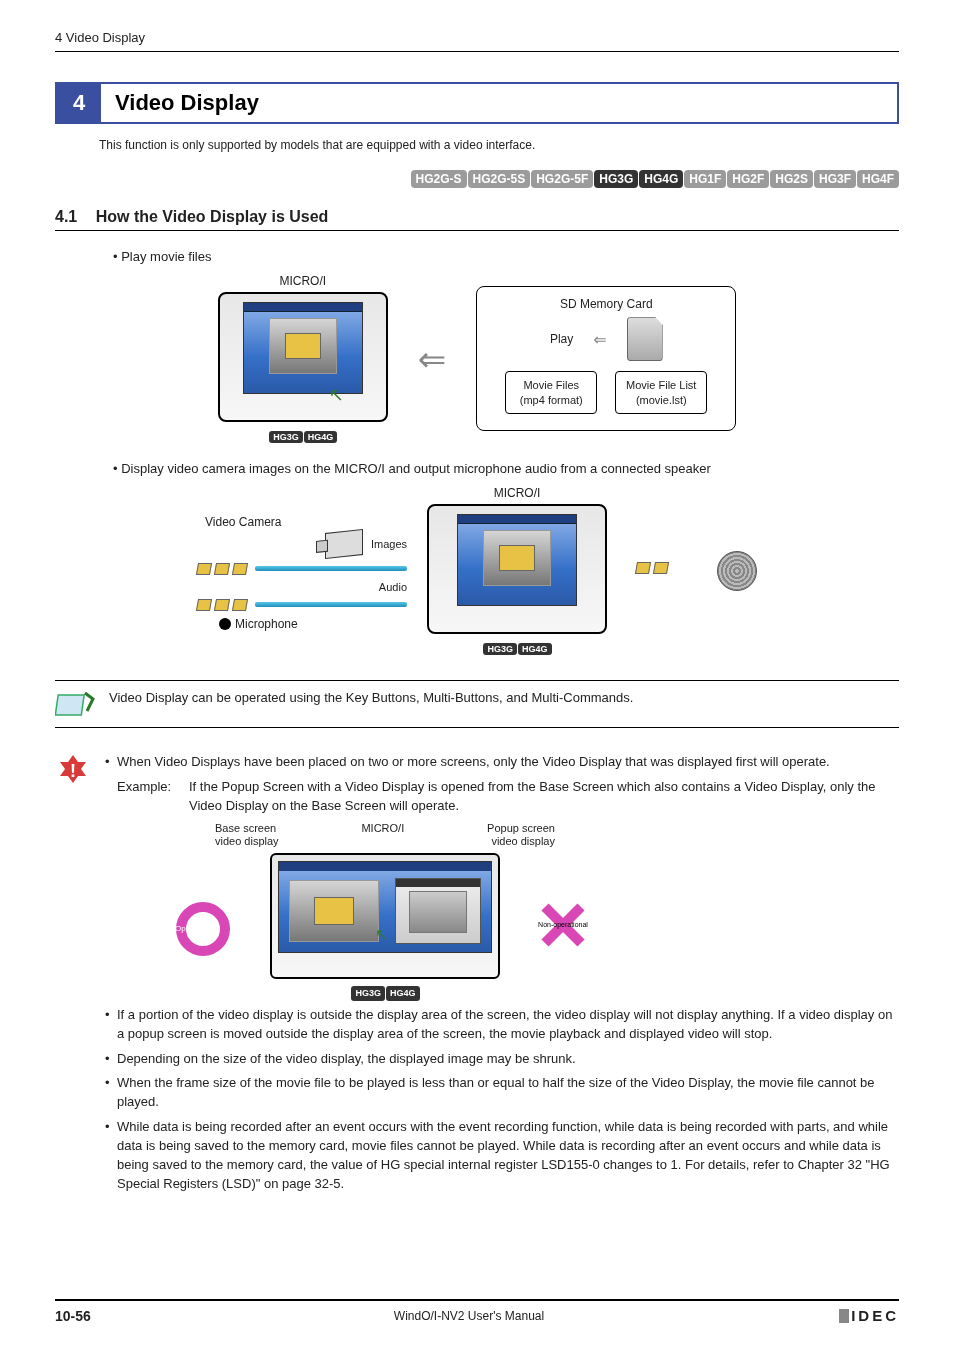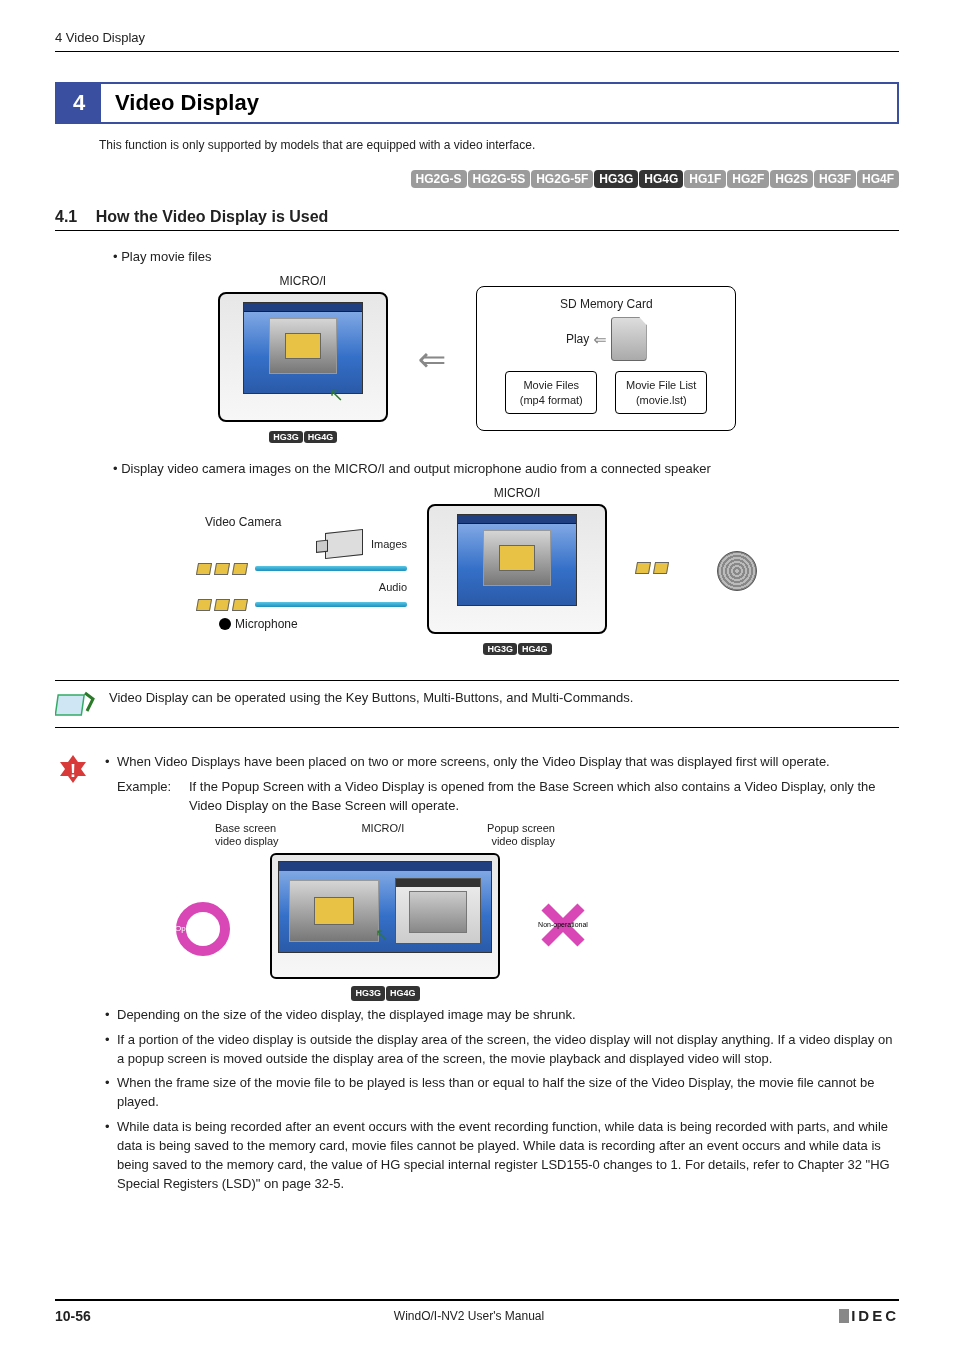--- a/index.html
+++ b/index.html
@@ -112,21 +112,21 @@
     font-size:34px; color:#888;
   }
   .sdcard-box {
     border:1px solid #000; border-radius:8px;
     padding: 10px 14px 16px 14px;
     width: 260px;
     text-align:center;
     position:relative;
   }
   .sdcard-title { font-size:12px; margin-bottom:6px;}
-  .sd-top { display:flex; align-items:center; justify-content:center; gap:4px; margin-bottom:10px;}
+  .sd-top { display:flex; align-items:center; justify-content:center; gap:20px; margin-bottom:10px;}
   .sd-top .play { font-size:12px; }
   .sdcard-icon {
     width:36px; height:44px; background:linear-gradient(#ddd,#aaa);
     border:1px solid #666; border-radius:3px;
     clip-path: polygon(0 0, 80% 0, 100% 18%, 100% 100%, 0 100%);
     position:relative;
   }
   .sd-inner-boxes { display:flex; gap:18px; justify-content:center;}
   .box-card {
     border:1px solid #000; border-radius:4px;
@@ -403,22 +403,22 @@
                   <div class="pv"></div>
                 </div>
               <span style="position:absolute;left:96px;bottom:6px;font-size:16px;color:#2f7a2f;">↖</span>
             </div>
           </div>
         </div>
         <div class="fig3-badges" id="fig3badges"><span class="badge sm active">HG3G</span><span class="badge sm active">HG4G</span></div>
       </div>
 
       <ul>
+        <li>If a portion of the video display is outside the display area of the screen, the video display will not display anything. If a video display on a popup screen is moved outside the display area of the screen, the movie playback and displayed video will stop.</li>
         <li>Depending on the size of the video display, the displayed image may be shrunk.</li>
-        <li>If a portion of the video display is outside the display area of the screen, the video display will not display anything. If a video display on a popup screen is moved outside the display area of the screen, the movie playback and displayed video will stop.</li>
         <li>When the frame size of the movie file to be played is less than or equal to half the size of the Video Display, the movie file cannot be played.</li>
         <li>While data is being recorded after an event occurs with the event recording function, while data is being recorded with parts, and while data is being saved to the memory card, movie files cannot be played. While data is recording after an event occurs and while data is being saved to the memory card, the value of HG special internal register LSD155-0 changes to 1. For details, refer to Chapter 32 "HG Special Registers (LSD)" on page 32-5.</li>
       </ul>
     </div>
   </div>
 
   <div class="footer">
     <span class="pgnum">10-56</span>
     <span class="manual">WindO/I-NV2 User's Manual</span>
     <span class="idec"><span class="bar"></span><span>IDEC</span></span>

